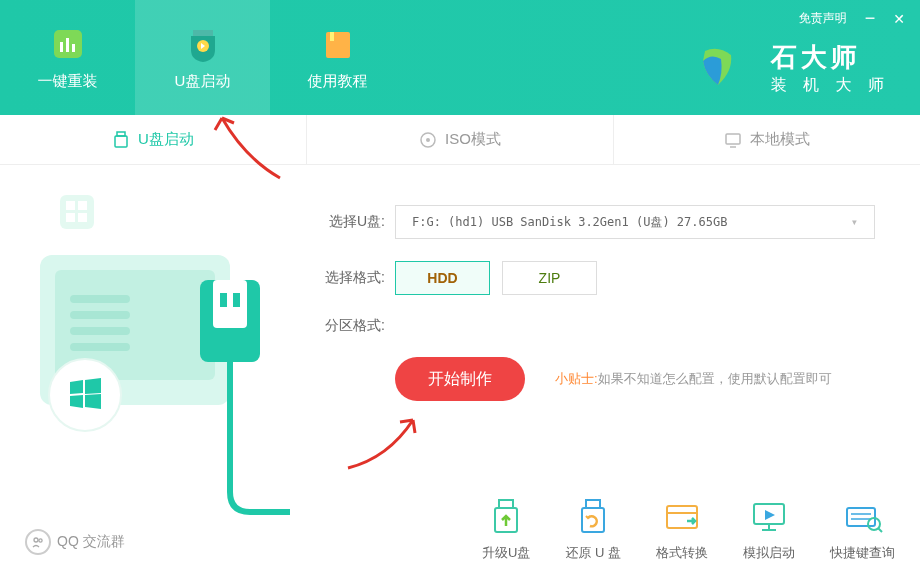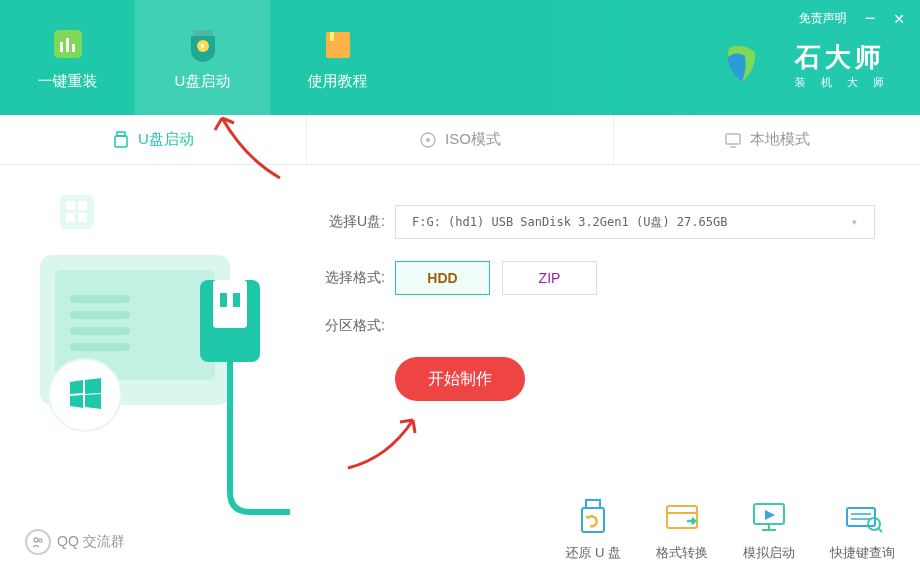--- a/index.html
+++ b/index.html
@@ -6,38 +6,38 @@
 body { font-family: "Microsoft YaHei", sans-serif; background: #fff; width: 920px; height: 580px; overflow: hidden; position: relative; }
 
 .header { background: linear-gradient(to right, #1fc8a8, #22c9ac); height: 115px; display: flex; align-items: center; position: relative; }
 .header-tabs { display: flex; height: 100%; }
 .header-tab { width: 135px; display: flex; flex-direction: column; align-items: center; justify-content: center; color: #fff; font-size: 15px; cursor: pointer; }
 .header-tab.active { background: rgba(255,255,255,0.15); }
 .header-tab .tab-icon { width: 40px; height: 40px; margin-bottom: 8px; display: flex; align-items: center; justify-content: center; }
 .brand { position: absolute; right: 30px; top: 40px; display: flex; align-items: center; gap: 28px; }
 .brand-text { color: #fff; }
 .brand-title { font-size: 26px; font-weight: bold; letter-spacing: 4px; }
-.brand-sub { font-size: 11px; letter-spacing: 6px; }
+.brand-sub { font-size: 16px; letter-spacing: 6px; }
 .top-controls { position: absolute; top: 8px; right: 15px; display: flex; gap: 18px; align-items: center; color: #fff; font-size: 12px; }
 .top-ctrl { cursor: pointer; }
 
 .sub-tabs { height: 50px; display: flex; border-bottom: 1px solid #eee; }
 .sub-tab { flex: 1; display: flex; align-items: center; justify-content: center; gap: 8px; font-size: 15px; color: #999; cursor: pointer; border-right: 1px solid #eee; }
 .sub-tab:last-child { border-right: none; }
 .sub-tab.active { color: #1fc8a8; }
 
 .main { display: flex; height: calc(100% - 165px); }
 .illustration { width: 300px; position: relative; padding: 20px; }
 
 .form-area { flex: 1; padding: 40px 40px 0 10px; }
 .form-row { display: flex; align-items: center; margin-bottom: 22px; }
 .form-label { width: 75px; color: #666; font-size: 14px; text-align: right; margin-right: 10px; }
 .select-box { flex: 1; max-width: 480px; height: 34px; border: 1px solid #ddd; display: flex; align-items: center; padding: 0 16px; font-size: 12px; color: #666; font-family: monospace; justify-content: space-between; cursor: pointer; }
 .option-group { display: flex; gap: 12px; }
-.option-btn { width: 95px; height: 34px; border: 1px solid #ddd; background: #fff; display: flex; align-items: center; justify-content: center; font-size: 14px; color: #a21caf; cursor: pointer; }
+.option-btn { width: 95px; height: 34px; border: 1px solid #ddd; background: #fff; display: flex; align-items: center; justify-content: center; font-size: 14px; color: #4d7c0f; cursor: pointer; }
 .option-btn.selected { border-color: #1fc8a8; color: #a16207; background: #f0fdf9; font-weight: bold; }
 
 .action-row { display: flex; align-items: center; margin-left: 85px; gap: 30px; margin-top: 10px; position: relative; }
 .start-btn { width: 130px; height: 44px; border-radius: 22px; background: #ef4444; color: #fff; border: none; font-size: 16px; cursor: pointer; }
 .tip { font-size: 13px; }
 .tip-label { color: #ff8833; }
 .tip-text { color: #999; }
 
 .bottom-tools { position: absolute; bottom: 18px; right: 25px; display: flex; gap: 35px; }
 .tool { display: flex; flex-direction: column; align-items: center; gap: 6px; cursor: pointer; }
@@ -179,25 +179,38 @@
       <div class="option-group">
         <div class="option-btn selected">HDD</div>
         <div class="option-btn">ZIP</div>
       </div>
     </div>
     <div class="form-row">
       <div class="form-label">分区格式:</div>
     </div>
     <div class="action-row">
       <button class="start-btn">开始制作</button>
+      <div class="tip">
+        <span class="tip-label">小贴士:</span><span class="tip-text">如果不知道怎么配置，使用默认配置即可</span>
+      </div>
     </div>
   </div>
 </div>
 
 <div class="bottom-tools">
+  <div class="tool">
+    <div class="tool-icon">
+        <svg width="42" height="42" viewBox="0 0 42 42">
+          <rect x="14" y="4" width="14" height="8" fill="none" stroke="#3cc9a7" stroke-width="2"></rect>
+          <rect x="10" y="12" width="22" height="24" rx="2" fill="none" stroke="#3cc9a7" stroke-width="2"></rect>
+          <path d="M21 30 v-10 m-4 4 l4 -4 l4 4" stroke="#6ec935" stroke-width="2.5" fill="none"></path>
+        </svg>
+      </div>
+    <span class="tool-label">升级U盘</span>
+  </div>
   <div class="tool">
     <div class="tool-icon">
         <svg width="42" height="42" viewBox="0 0 42 42">
           <rect x="14" y="4" width="14" height="8" fill="none" stroke="#3aa7e0" stroke-width="2"></rect>
           <rect x="10" y="12" width="22" height="24" rx="2" fill="none" stroke="#3aa7e0" stroke-width="2"></rect>
           <path d="M16 22 a5 5 0 1 1 2 8" stroke="#f5b042" stroke-width="2.5" fill="none"></path>
           <path d="M14 20 l2 2 l2 -2" stroke="#f5b042" stroke-width="2" fill="none"></path>
         </svg>
       </div>
     <span class="tool-label">还原 U 盘</span>

